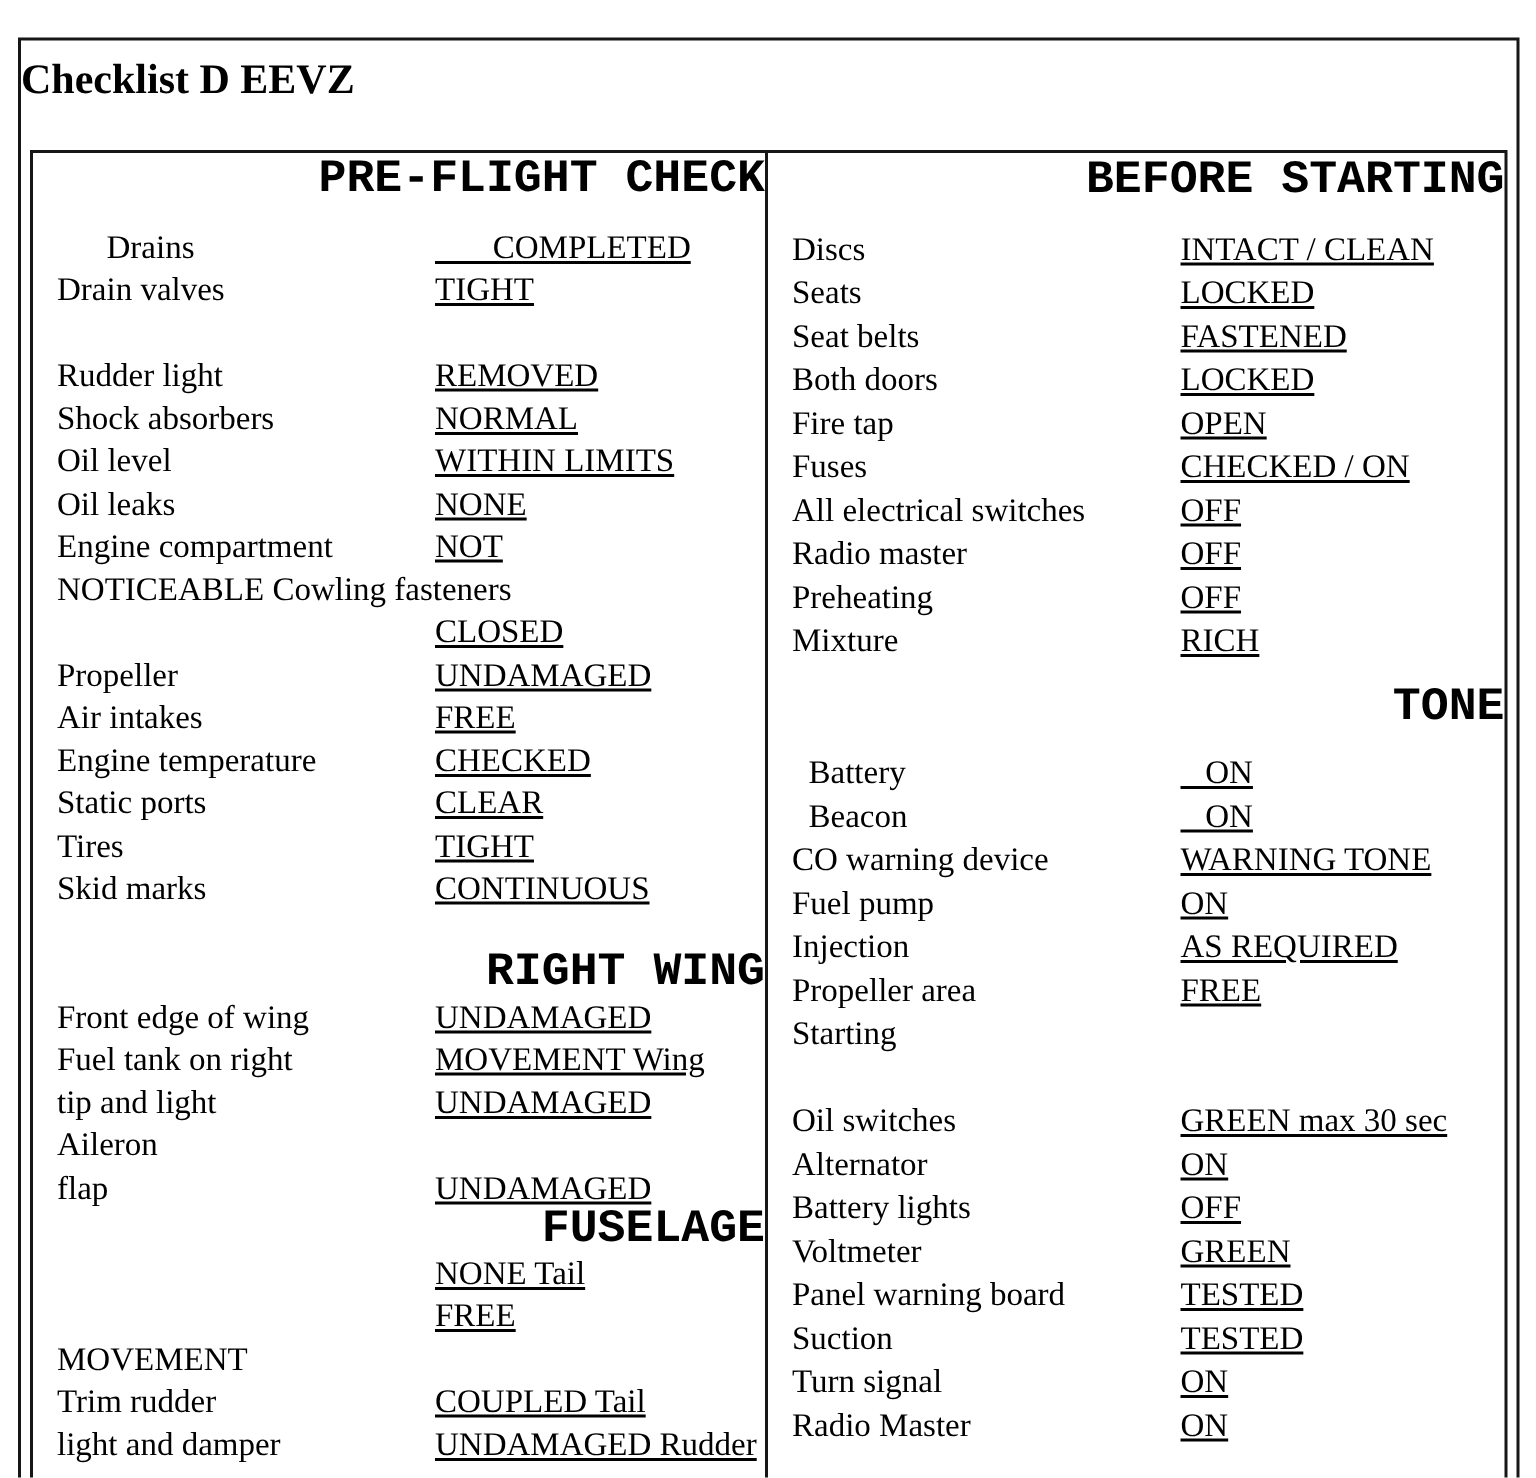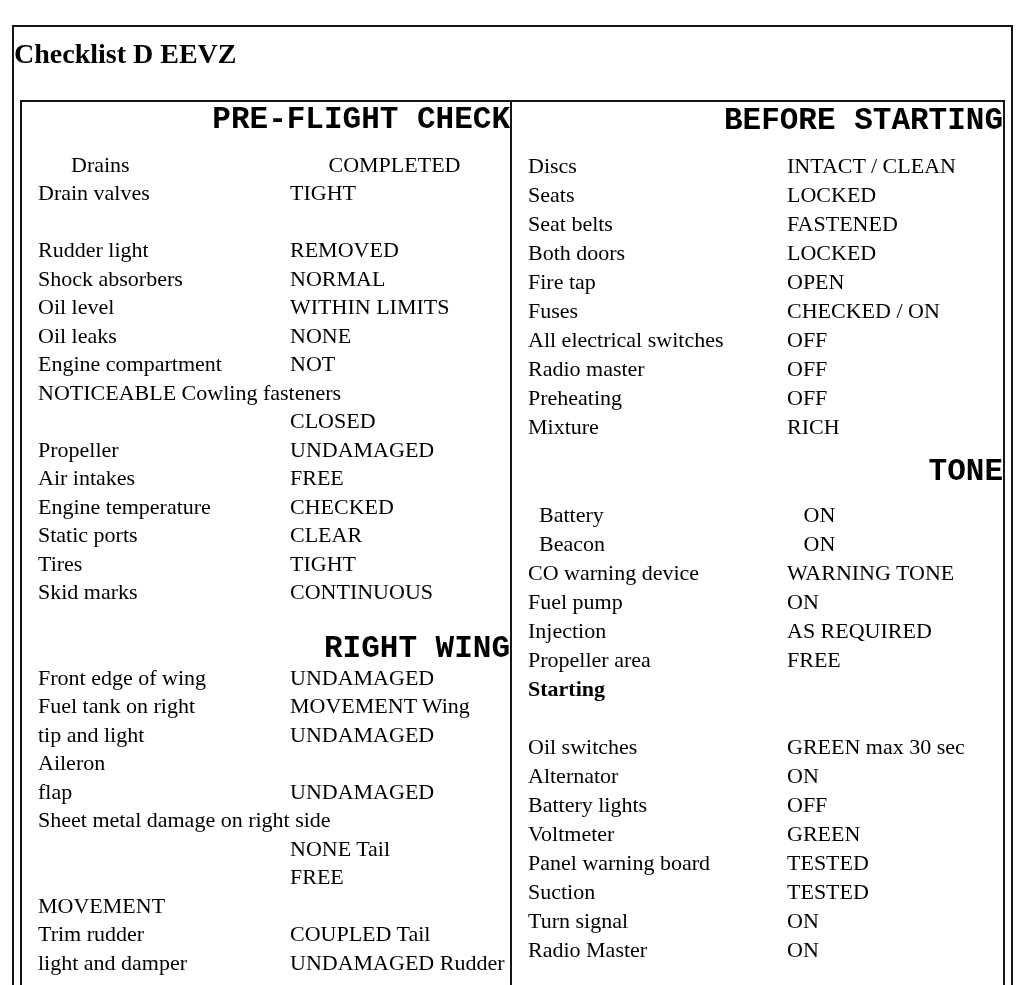--- a/index.html
+++ b/index.html
@@ -44,22 +44,22 @@
   .line.header {
     font-weight: bold;
     font-size: 31px;
     text-align: right;
     margin-left: -16px; 
     font-family: Liberation Mono, monospace;
   }
   .spacer.sm { height: 16px; }
   .spacer.xs { height: 14px; }
   .lbl { display: inline-block; white-space: pre; }
-  .val { position: absolute; left: var(--tab); top: 0; white-space: pre; }
-  .row-bold .lbl { font-weight: bold; }
+  .val { position: absolute; left: var(--tab); top: 0; white-space: pre; text-decoration: underline; }
+  .row-bold .lbl { font-weight: normal; }
 </style>
 </head>
 <body>
 
 <div class="page">
   <div class="doc-title">Checklist D EEVZ</div>
   <div class="table">
     <div class="cell cell-left" id="col-left">
         <div class="line header">PRE-FLIGHT CHECK</div>
         <div class="spacer sm"></div>
@@ -79,21 +79,21 @@
         <div class="line row"><span class="lbl">Static ports</span><span class="val">CLEAR</span></div>
         <div class="line row"><span class="lbl">Tires</span><span class="val">TIGHT</span></div>
         <div class="line row"><span class="lbl">Skid marks</span><span class="val">CONTINUOUS</span></div>
         <div class="line blank"></div>
         <div class="line header">RIGHT WING</div>
         <div class="line row"><span class="lbl">Front edge of wing</span><span class="val">UNDAMAGED</span></div>
         <div class="line row"><span class="lbl">Fuel tank on right</span><span class="val">MOVEMENT Wing</span></div>
         <div class="line row"><span class="lbl">tip and light</span><span class="val">UNDAMAGED</span></div>
         <div class="line row"><span class="lbl">Aileron</span></div>
         <div class="line row"><span class="lbl">flap</span><span class="val">UNDAMAGED</span></div>
-        <div class="line full">Sheet metal damage on right side</div>
+        <div class="line header">FUSELAGE</div>
         <div class="line row"><span class="lbl"></span><span class="val">NONE Tail</span></div>
         <div class="line row"><span class="lbl"></span><span class="val">FREE</span></div>
         <div class="line full">MOVEMENT</div>
         <div class="line row"><span class="lbl">Trim rudder</span><span class="val">COUPLED Tail</span></div>
         <div class="line row"><span class="lbl">light and damper</span><span class="val">UNDAMAGED Rudder</span></div>
       </div>
     <div class="cell cell-right" id="col-right">
         <div class="line header">BEFORE STARTING</div>
         <div class="spacer sm"></div>
         <div class="line row"><span class="lbl">Discs</span><span class="val">INTACT / CLEAN</span></div>

